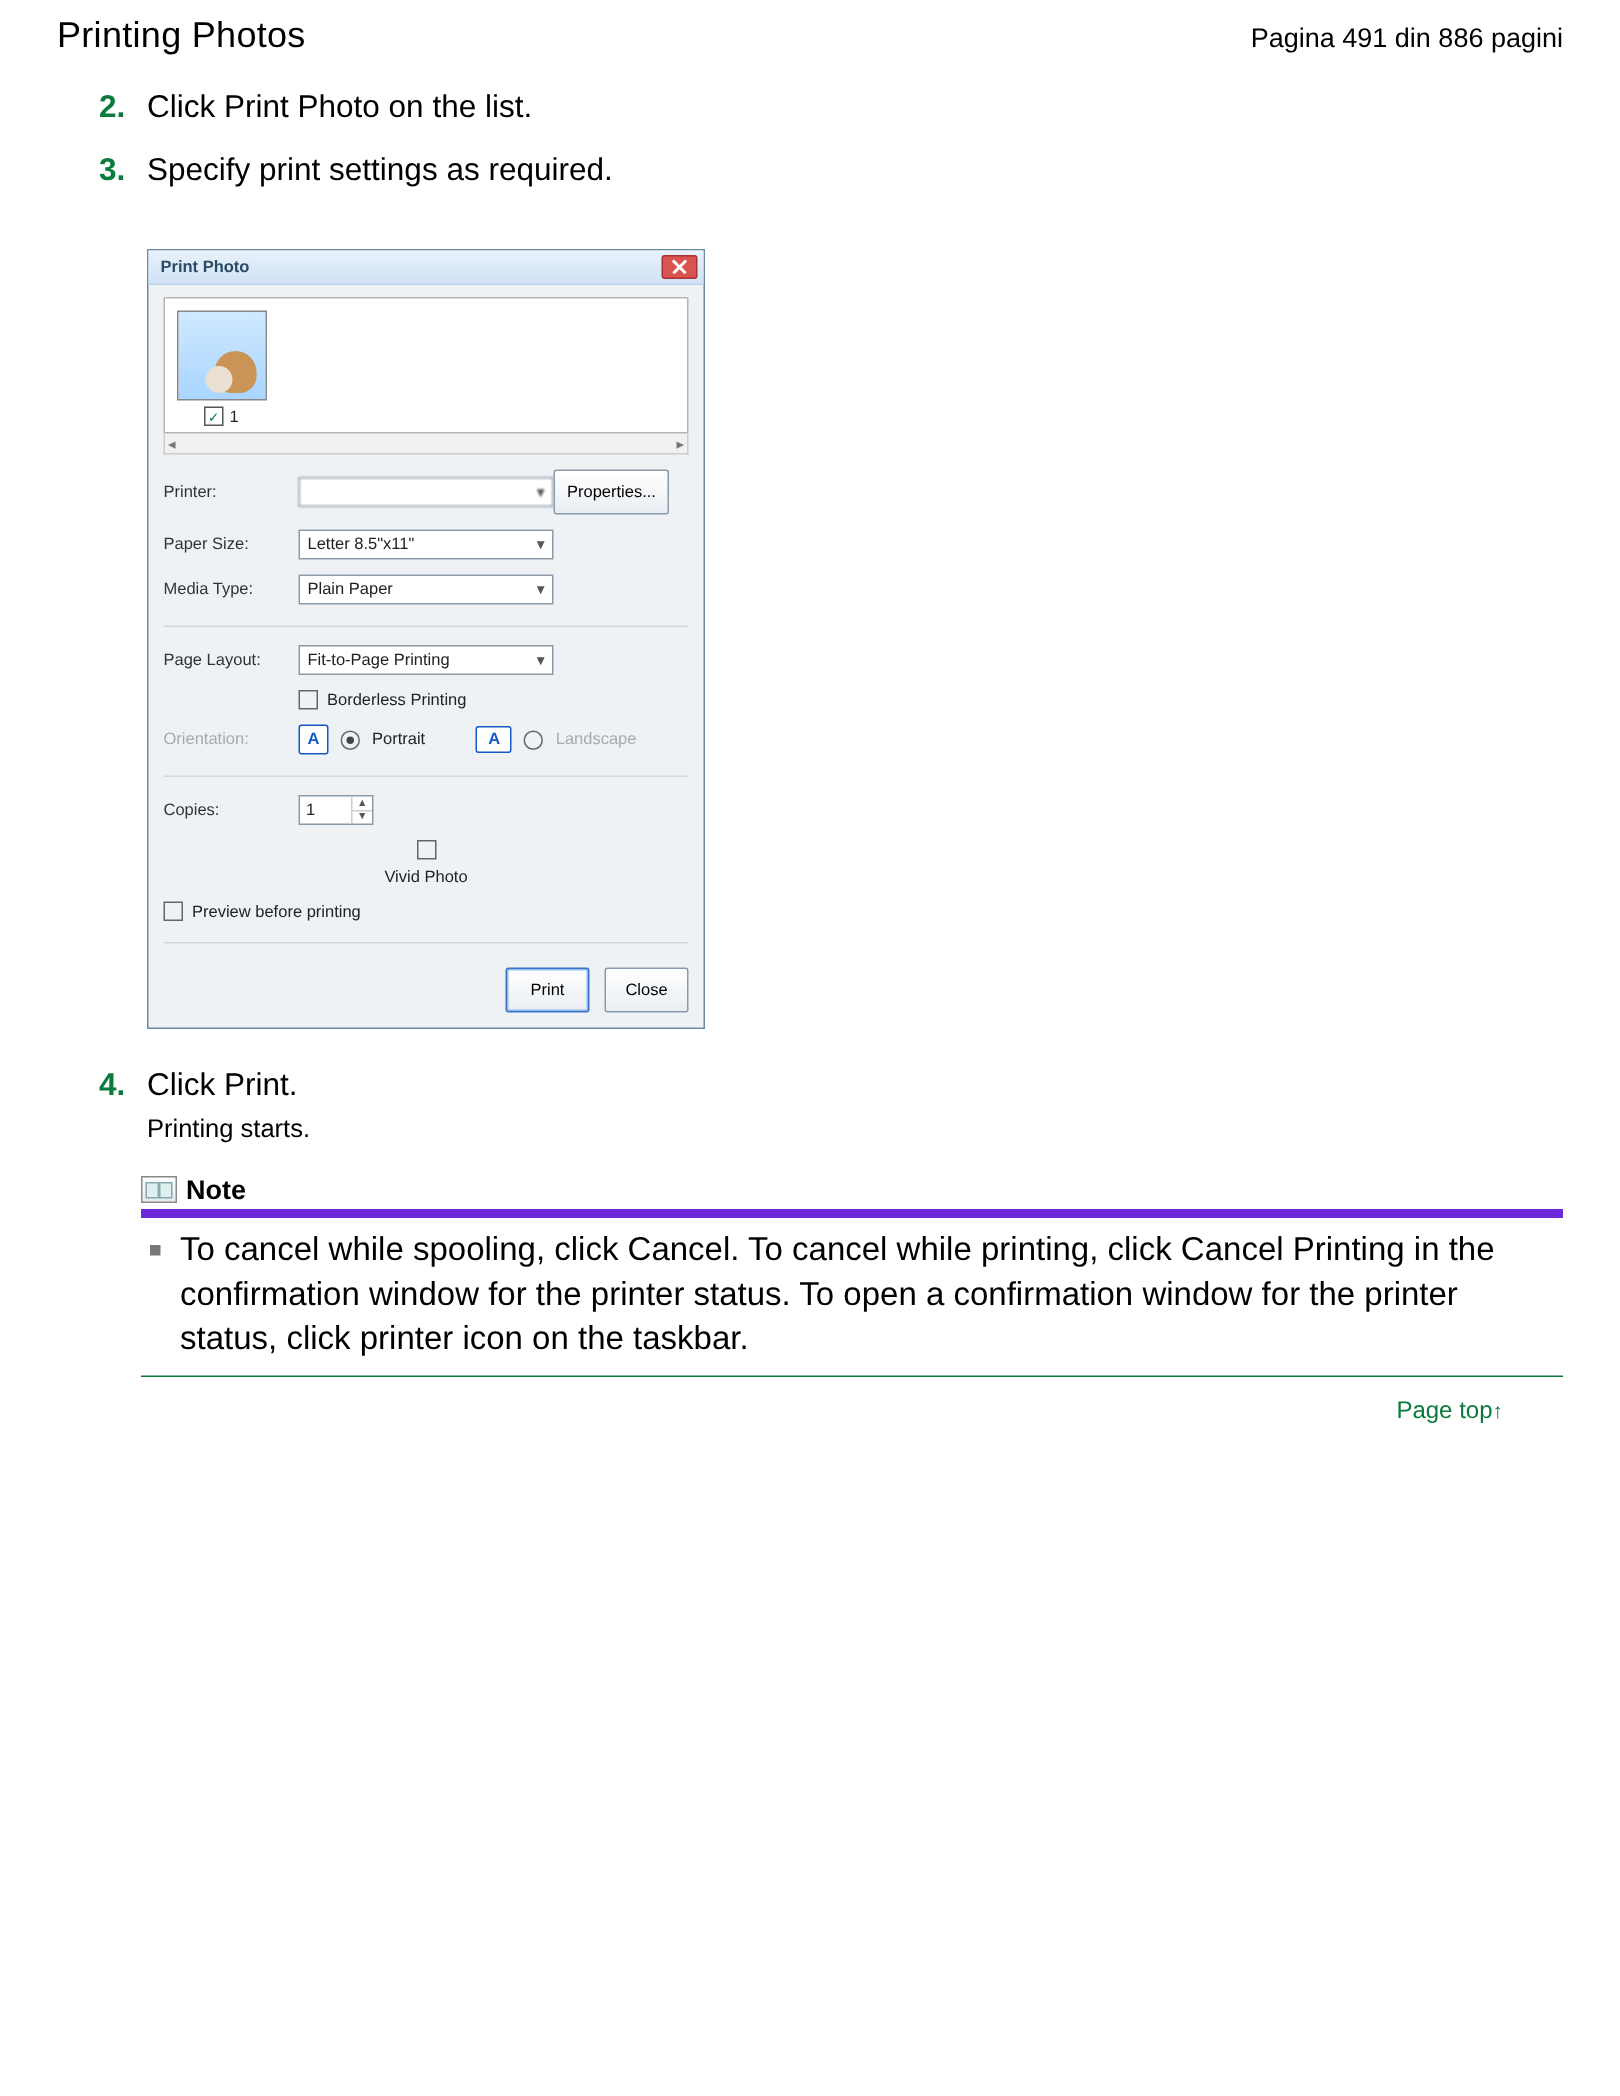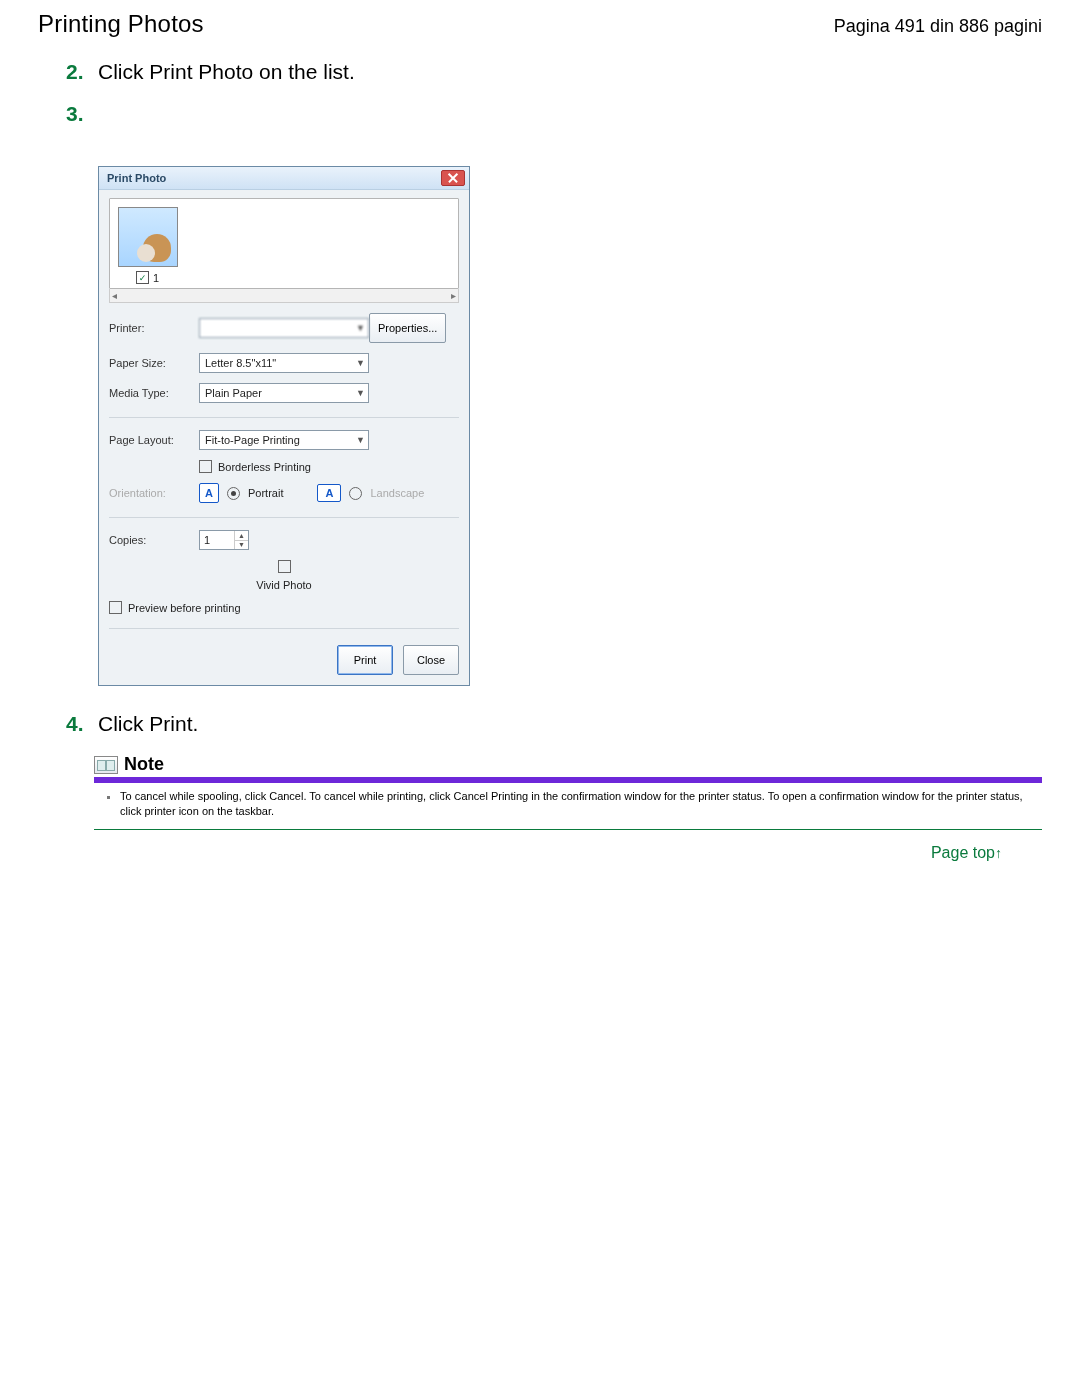--- a/index.html
+++ b/index.html
@@ -205,21 +205,21 @@
   .note-icon::before, .note-icon::after{
     content:""; position:absolute; top:3px; width:7px; height:9px;
     border:1px solid #8aa; background:#dfeeee;
   }
   .note-icon::before{ left:2px; }
   .note-icon::after{ left:11px; }
   .note-title { font-weight:700; font-size:18px; }
   .note-body {
     border-bottom:1px solid #0a7a3d;
     padding: 6px 4px 10px 4px;
-    font-size:11px;
+    font-size:22px;
     line-height:1.35;
   }
   .note-body ul { margin:0; padding-left:22px; list-style:square; color:#777;}
   .note-body ul li span { color:#000; }
 
   .page-top {
     margin: 8px 40px 0 0;
     text-align:right;
     color:#0a7a3d;
     font-size:16px;
@@ -239,20 +239,21 @@
   <div class="step">
     <div class="step-head">
       <span class="step-num">2.</span>
       <span>Click Print Photo on the list.</span>
     </div>
   </div>
 
   <div class="step">
     <div class="step-head">
       <span class="step-num">3.</span>
+      <span>Specify print settings as required.</span>
     </div>
 
     <div class="dialog">
       <div class="dlg-titlebar">
         <span class="dlg-titlebar-title">Print Photo</span>
         <span class="dlg-close"></span>
       </div>
       <div class="dlg-body">
 
         <div class="thumb-area">
@@ -351,20 +352,23 @@
 
       </div>
     </div>
   </div>
 
   <div class="step">
     <div class="step-head">
       <span class="step-num">4.</span>
       <span>Click Print.</span>
     </div>
+    <div class="step-body">
+      <div>Printing starts.</div>
+    </div>
   </div>
 
   <div class="note-wrap">
     <div class="note-title-row">
       <span class="note-icon"></span>
       <span class="note-title">Note</span>
     </div>
     <div class="note-body">
       <ul>
           <li><span>To cancel while spooling, click Cancel. To cancel while printing, click Cancel Printing in the confirmation window for the printer status. To open a confirmation window for the printer status, click printer icon on the taskbar.</span></li>

